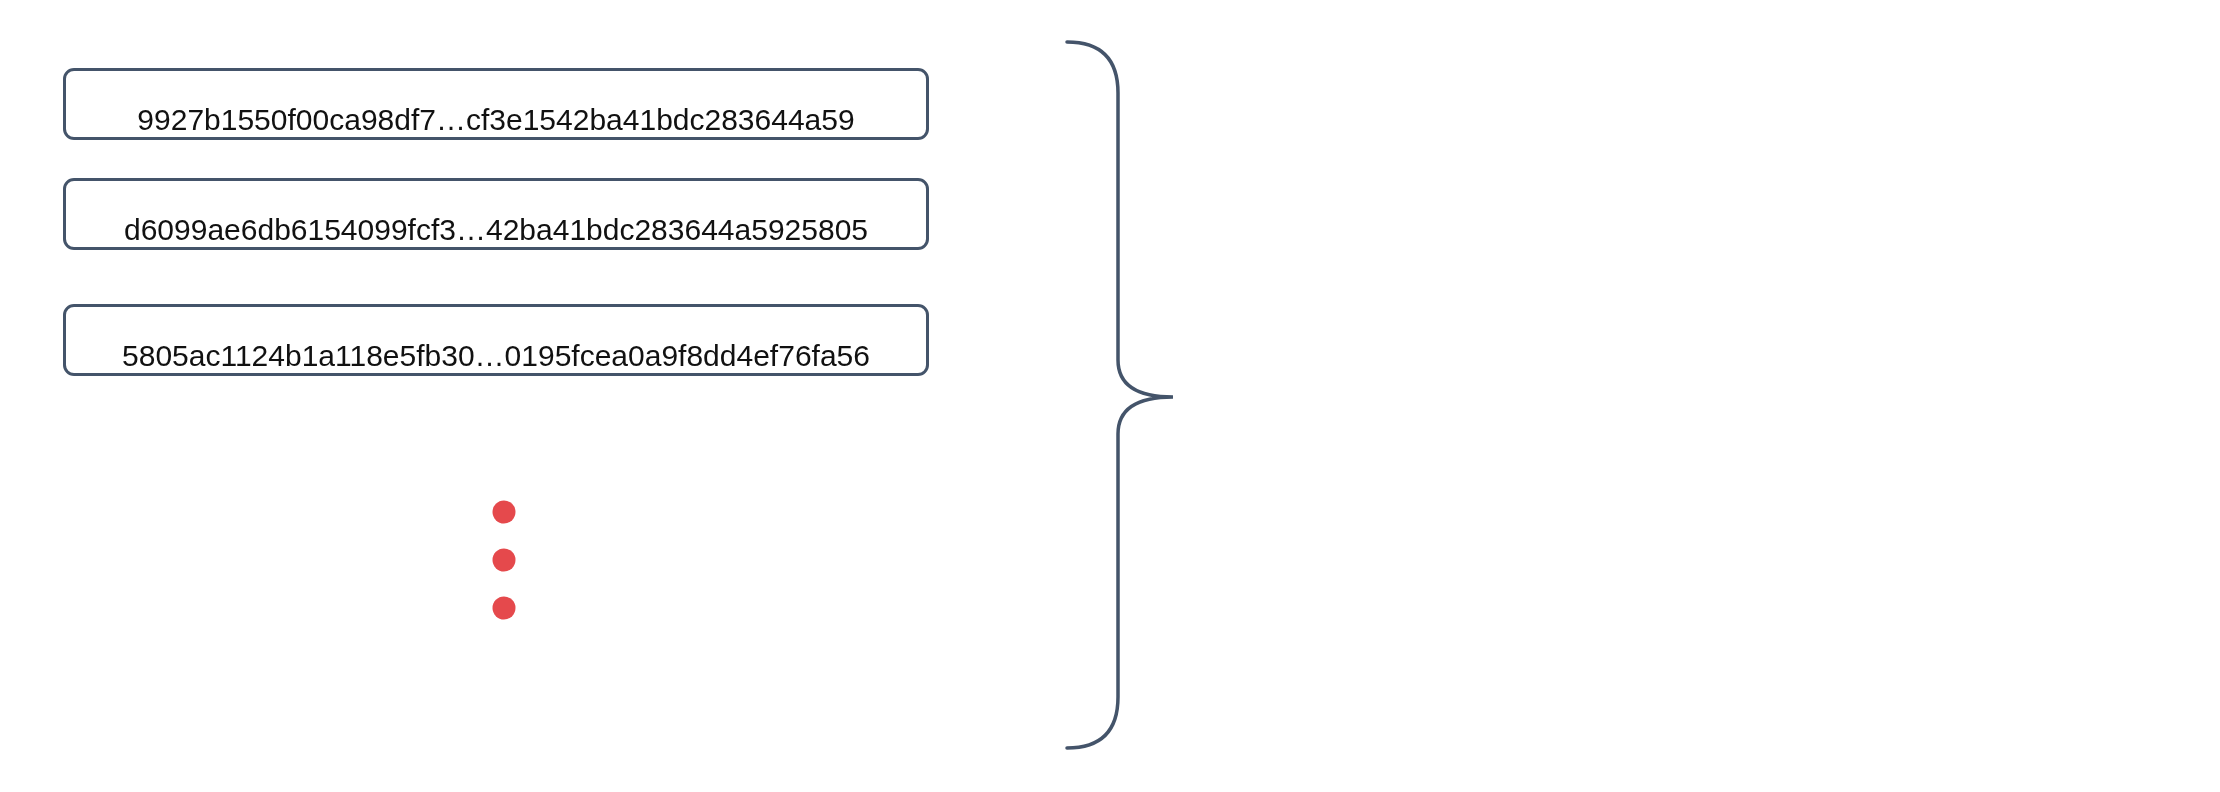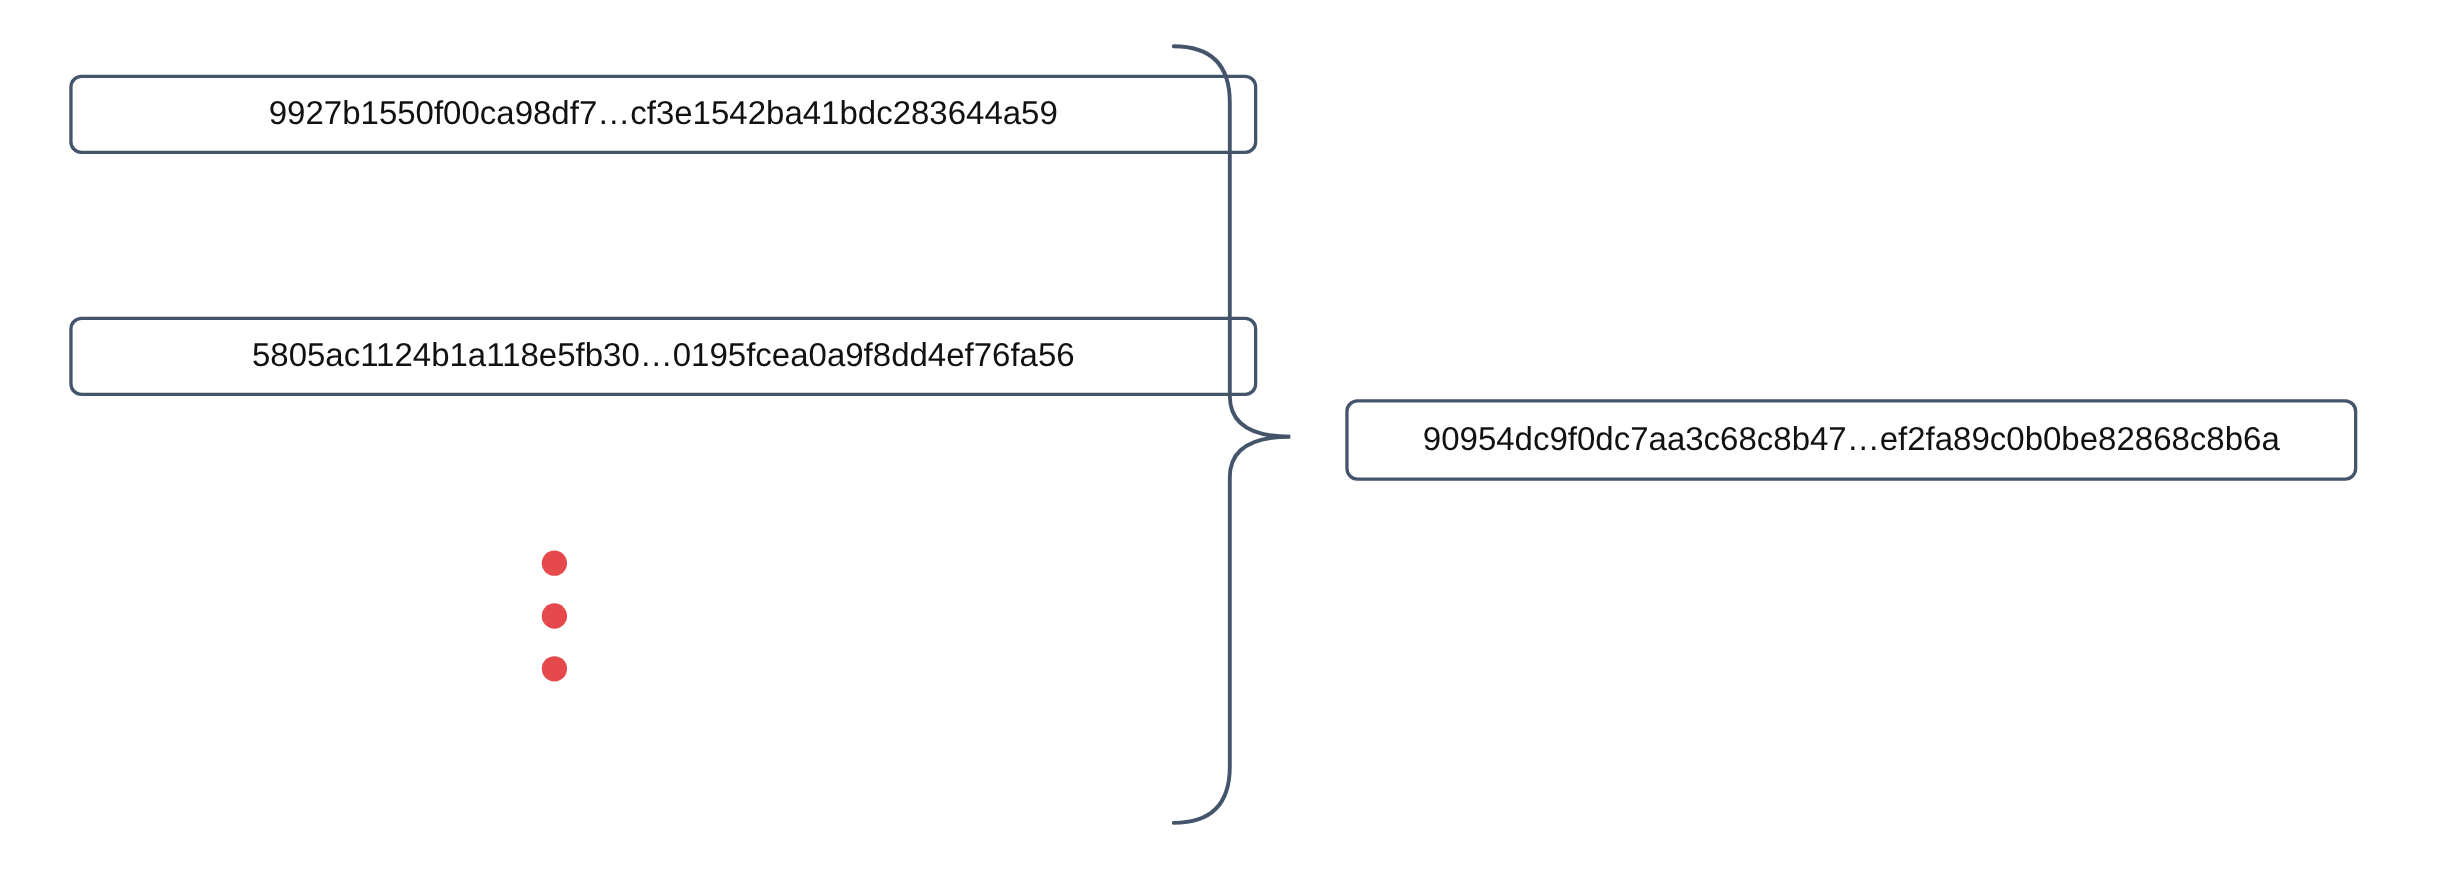--- a/index.html
+++ b/index.html
@@ -24,22 +24,23 @@
     display: flex;
     align-items: center;
     justify-content: center;
     font-size: 30px;
     color: #111111;
     letter-spacing: 0px;
     white-space: nowrap;
   }
   .left-box {
     left: 63px;
-    width: 1080px;
+    width: 866px;
     height: 72px;
+    align-items: flex-end;
   }
   .right-box {
     left: 1223px;
     top: 363px;
     width: 920px;
     height: 74px;
   }
   .dots {
     position: absolute;
     left: 492px;
@@ -61,22 +62,25 @@
 </style>
 </head>
 <body>
 
 <div class="canvas">
 
   <div class="hash-box left-box" style="top:68px">
     <span>9927b1550f00ca98df7…cf3e1542ba41bdc283644a59</span>
   </div>
 
+  <div class="hash-box left-box" style="top:178px">
+    <span>d6099ae6db6154099fcf3…42ba41bdc283644a5925805</span>
+  </div>
 
-  <div class="hash-box left-box" style="top:288px">
+  <div class="hash-box left-box" style="top:304px">
     <span>5805ac1124b1a118e5fb30…0195fcea0a9f8dd4ef76fa56</span>
   </div>
 
 
   <div class="dots">
     <svg width="24" height="24">
       <circle cx="12" cy="12" r="11.5" fill="#e5494c"></circle>
     </svg>
     <svg width="24" height="24">
       <circle cx="12" cy="12" r="11.5" fill="#e5494c"></circle>
@@ -84,17 +88,14 @@
     <svg width="24" height="24">
       <circle cx="12" cy="12" r="11.5" fill="#e5494c"></circle>
     </svg>
   </div>
 
 
   <svg class="brace-svg" viewBox="0 0 150 730">
     <path d="M 27 12 Q 78 12 78 63 L 78 330 Q 78 367 133 367 Q 78 367 78 404 L 78 667 Q 78 718 27 718" fill="none" stroke-width="3.5" stroke-linecap="round" stroke="#44546a"></path>
   </svg>
 
-  <div class="hash-box right-box">
-    <span>90954dc9f0dc7aa3c68c8b47…ef2fa89c0b0be82868c8b6a</span>
-  </div>
 
 </div>
 
 </body></html>

